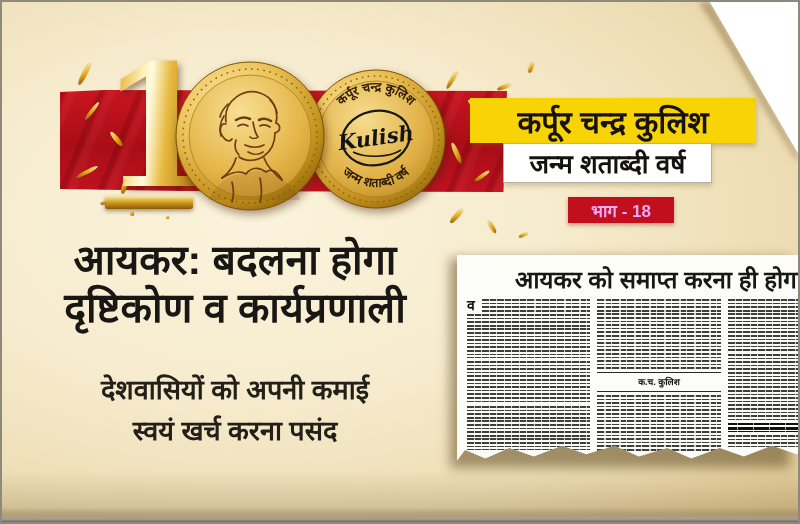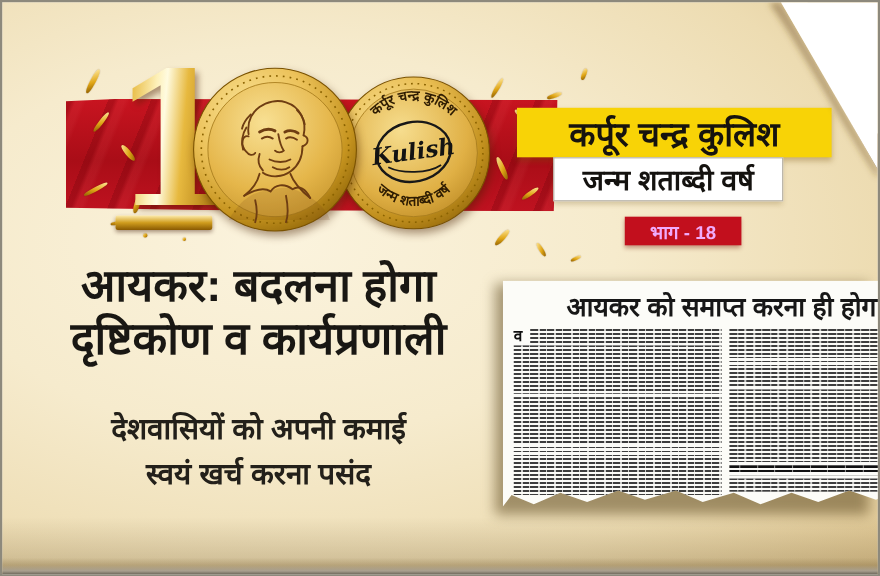--- a/index.html
+++ b/index.html
@@ -184,20 +184,25 @@
         <div class="col">
           <div class="first-row">
             <span class="dropcap">व</span>
             <div class="micro" style="flex:1;height:13px;margin-bottom:0"></div>
           </div>
           <div class="micro" style="height:44px"></div>
           <div class="micro" style="height:42px"></div>
           <div class="micro" style="height:44px"></div>
         </div>
         <div class="col">
+          <div class="micro" style="height:70px"></div>
+          <div class="byline">क.च. कुलिश</div>
+          <div class="micro" style="height:58px"></div>
+        </div>
+        <div class="col">
           <div class="micro" style="height:52px"></div>
           <div class="micro" style="height:66px"></div>
           <div class="micro dark" style="height:9px;width:82%"></div>
           <div class="micro" style="height:12px"></div>
         </div>
       </div>
     </div>
   </div>
 
   <svg class="abs curl" width="150" height="170" viewBox="0 0 150 170">

